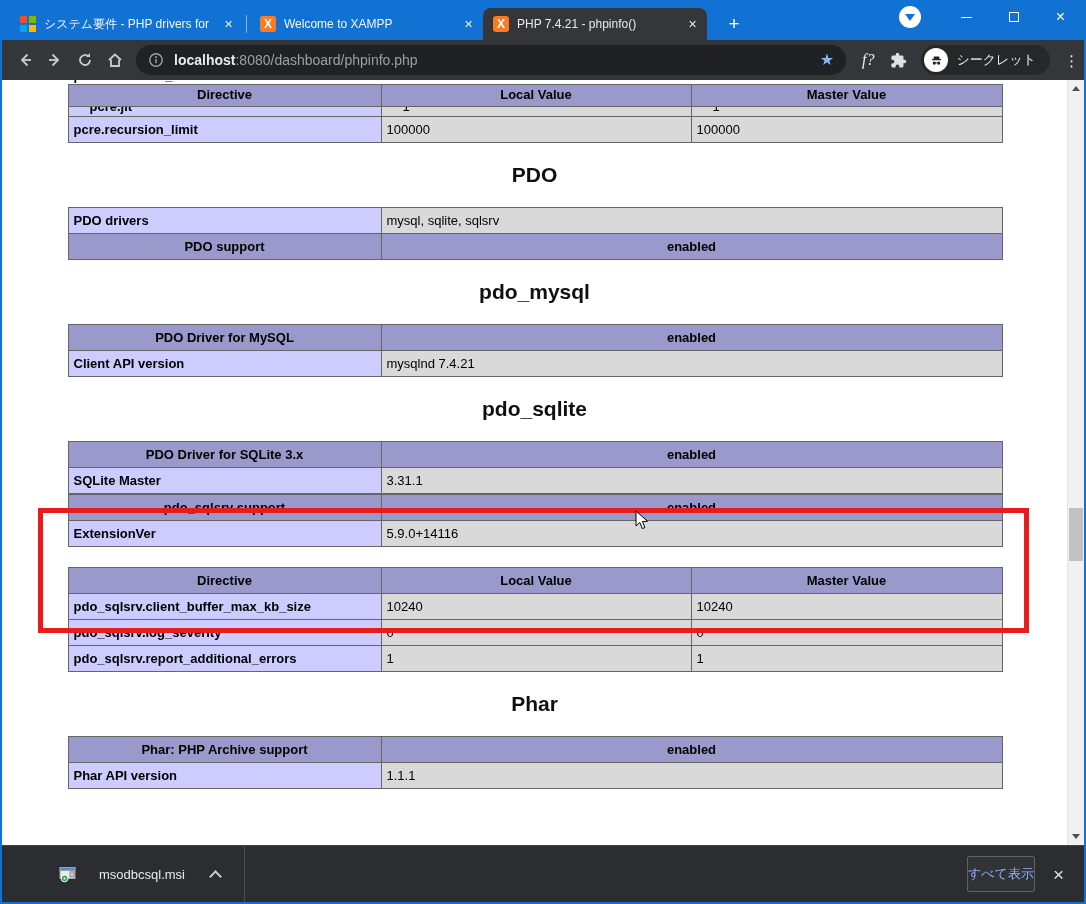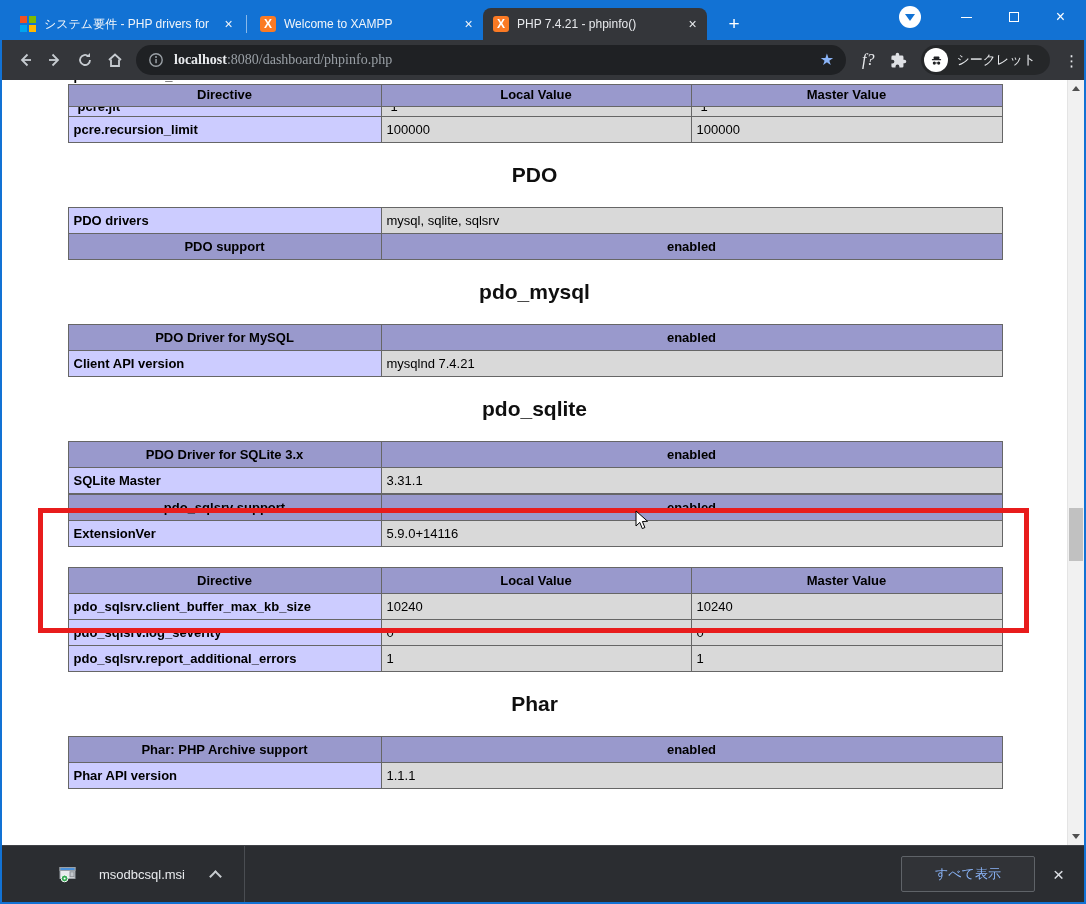--- a/index.html
+++ b/index.html
@@ -54,21 +54,21 @@
   .glyph-min { width:11px; height:1px; background:#fff; display:block; }
   .glyph-max { width:10px; height:10px; border:1px solid #fff; display:block; }
   .glyph-close { font-size:16px; line-height:1; }
 
   
   .toolbar { height:40px; background:#34363a; flex:none; display:flex; align-items:center; padding:0 8px; }
   .nav-btn { width:30px; height:30px; display:flex; align-items:center; justify-content:center; flex:none; border-radius:50%; }
   .nav-btn svg { display:block; }
   .omnibox {
     flex:1; height:30px; background:#1f2124; border-radius:15px;
-    display:flex; align-items:center; padding:0 12px; margin:0 8px 0 6px; min-width:0;font-family:Liberation Serif, serif;
+    display:flex; align-items:center; padding:0 12px; margin:0 8px 0 6px; min-width:0;
   }
   .url { font-size:14px; margin-left:10px; white-space:nowrap; overflow:hidden; }
   .url .host { color:#e8eaed; font-weight:bold; }
   .url .rest { color:#9aa0a6; }
   .star { margin-left:auto; color:#8ab4f8; font-size:16px; line-height:1; }
   .fx-badge { color:#e8eaed; font-family:"Liberation Serif", serif; font-style:italic; font-size:16px; margin:0 8px; }
   .puzzle { margin:0 8px; display:flex; }
   .incog-pill {
     display:flex; align-items:center; gap:8px; background:rgba(0,0,0,.28);
     border-radius:15px; padding:3px 14px 3px 3px; margin:0 6px; color:#e8eaed; font-size:13px; white-space:nowrap;
@@ -84,21 +84,21 @@
   table.pi { border-collapse:collapse; table-layout:fixed; width:934px; }
   .pi th, .pi td { border:1px solid #666; padding:4px 5px; line-height:17px; vertical-align:top; overflow:hidden; }
   .pi th { background:#9999cc; font-weight:bold; text-align:center; color:#000000; }
   .pi td.k { background:#ccccff; font-weight:bold; }
   .pi td.v { background:#d9d9d9; }
   .pi.first th { padding-top:1px; padding-bottom:3px; }
   .clip-above { height:4px; overflow:hidden; position:relative; width:934px; margin:0 auto; }
   .clip-above span { position:absolute; top:-12px; left:6px; font-weight:bold; font-size:13px; }
   td.clipcell { padding:0 5px; height:9px; }
   .clipwrap { height:9px; overflow:hidden; position:relative; }
-  .clipwrap span { position:absolute; top:-9px; left:4px; line-height:17px; }
+  .clipwrap span { position:absolute; top:-9px; left:16px; line-height:17px; }
   .highlight-box {
     position:absolute; left:36px; top:428px; width:991px; height:125px;
     border:5px solid #e81c1c; pointer-events:none;
   }
   .cursor { position:absolute; left:633px; top:430px; }
 
   
   .scrollbar { position:absolute; top:0; right:0; width:17px; height:100%; background:#f1f1f1; border-left:1px solid #e4e4e4; }
   .sb-btn { height:17px; display:flex; align-items:center; justify-content:center; }
   .sb-btn.down { position:absolute; bottom:0; left:0; right:0; }
@@ -113,21 +113,21 @@
   }
   .msi-icon { width:18px; height:18px; flex:none; }
   .dl-name { font-size:13px; margin-left:22px; }
   .dl-chevron {
     width:9px; height:9px; border-left:2px solid #c8ccd0; border-top:2px solid #c8ccd0;
     transform:rotate(45deg); margin-left:26px; margin-top:4px; flex:none;
   }
   .dl-sep { width:1px; align-self:stretch; background:#4a4d52; margin-left:24px; }
   .show-all {
     margin-left:auto; border:1px solid #5f6368; background:#313337; color:#8ab4f8;
-    font-size:13px; padding:8px 33px; border-radius:2px; white-space:nowrap;
+    font-size:13px; padding:8px 0; border-radius:2px; white-space:nowrap;
     font-family:Liberation Sans, sans-serif;
   }
   .dl-close { color:#dee1e6; font-size:19px; line-height:1; margin:0 6px 0 18px; }
 </style>
 </head>
 <body>
 
 <div class="window">
 
   <div class="titlebar">

